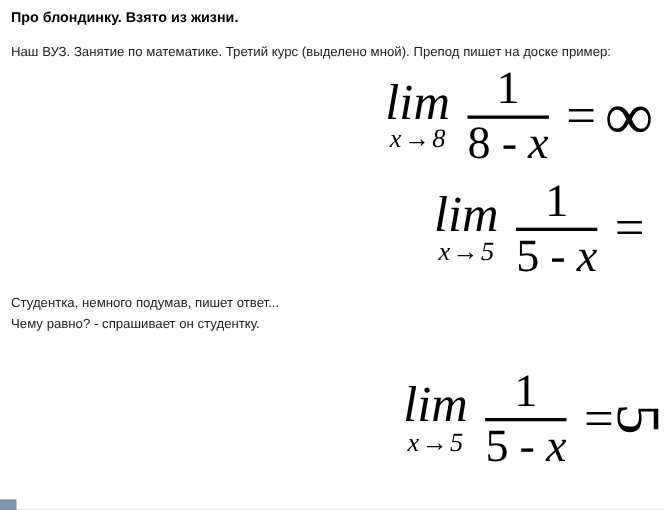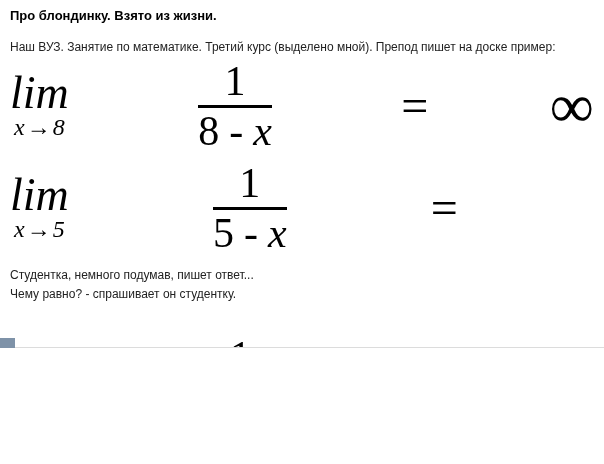--- a/index.html
+++ b/index.html
@@ -1,19 +1,19 @@
 <!DOCTYPE html>
 <html><head>
 <meta charset="utf-8">
 <style>
   html, body { margin: 0; padding: 0; background: #ffffff; }
   .page {
     position: relative;
     width: 604px;
-    height: 348px;
+    height: 464px;
     box-sizing: border-box;
     background: #ffffff;
     padding: 8px 10px;
     overflow: hidden;
     font-family: "Liberation Sans", sans-serif;
     color: #1a1a1a;
   }
   .title {
     font-size: 13px;
     font-weight: bold;
@@ -26,21 +26,21 @@
     color: #222;
     margin: 0;
   }
   .para.intro   { margin-bottom: 2px; }
   .para.second  { margin-bottom: 4px; max-width: 580px; }
   .para.qline   { line-height: 1.55; }
 
   
   .formula {
     display: flex;
-    justify-content: space-between;
+    justify-content: flex-end;
     align-items: center;
     font-family: "Liberation Serif", serif;
     color: #000;
   }
   .formula.f1 { margin: 4px 0 6px 0; }
   .formula.f2 { margin: 10px 0 12px 0; }
   .formula.f3 { margin: 32px 0 8px 0; }
 
   .lim-block {
     display: flex;

